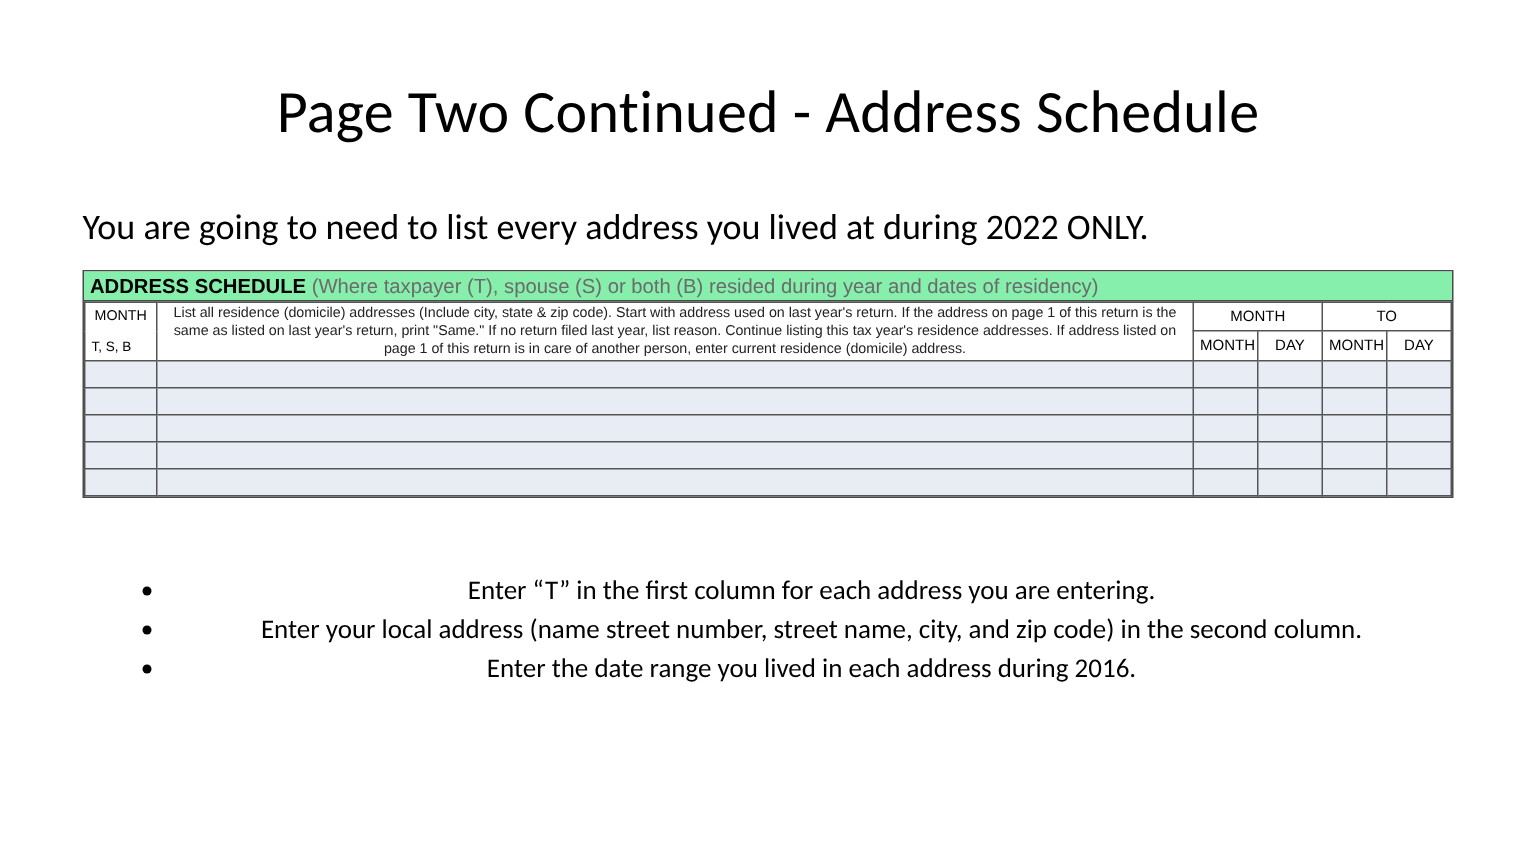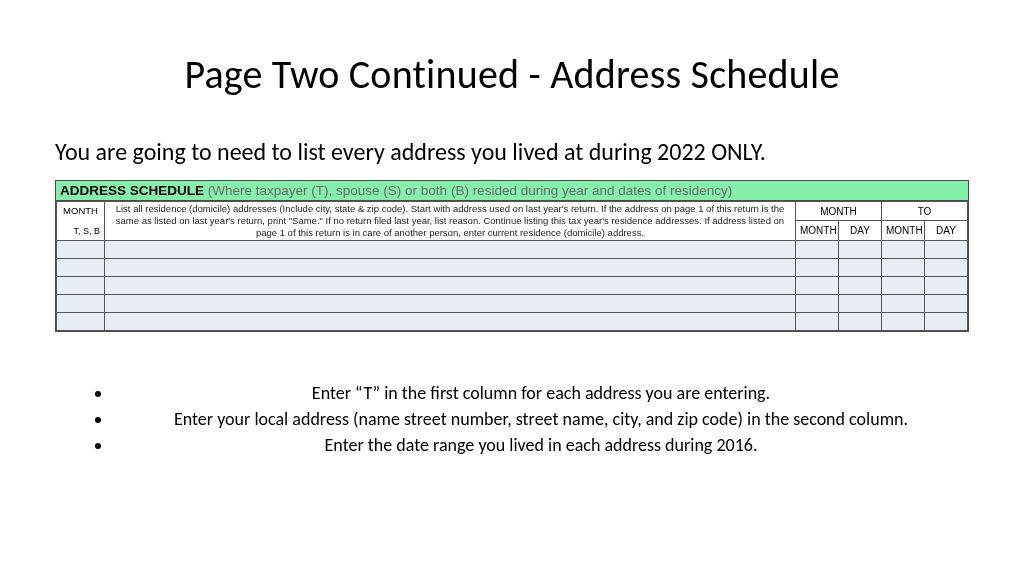--- a/index.html
+++ b/index.html
@@ -49,21 +49,21 @@
   }
   table.sched th {
     font-weight: 400;
     background: #fff;
     text-align: center;
   }
   .col-mark { width: 48px; }
   .col-desc { width: auto; }
   .col-sub { width: 43px; }
   .header-cell .mark-top { font-size: 9.5px; text-align: center; }
-  .header-cell .mark-bot { font-size: 9px; text-align: right; margin-top: 10px; }
+  .header-cell .mark-bot { font-size: 9px; text-align: left; margin-top: 10px; }
   .desc-text {
     font-size: 9.5px;
     line-height: 1.25;
     text-align: center;
     color: #222;
   }
   tr.data td {
     height: 18px;
     background: #e8ecf5;
   }

